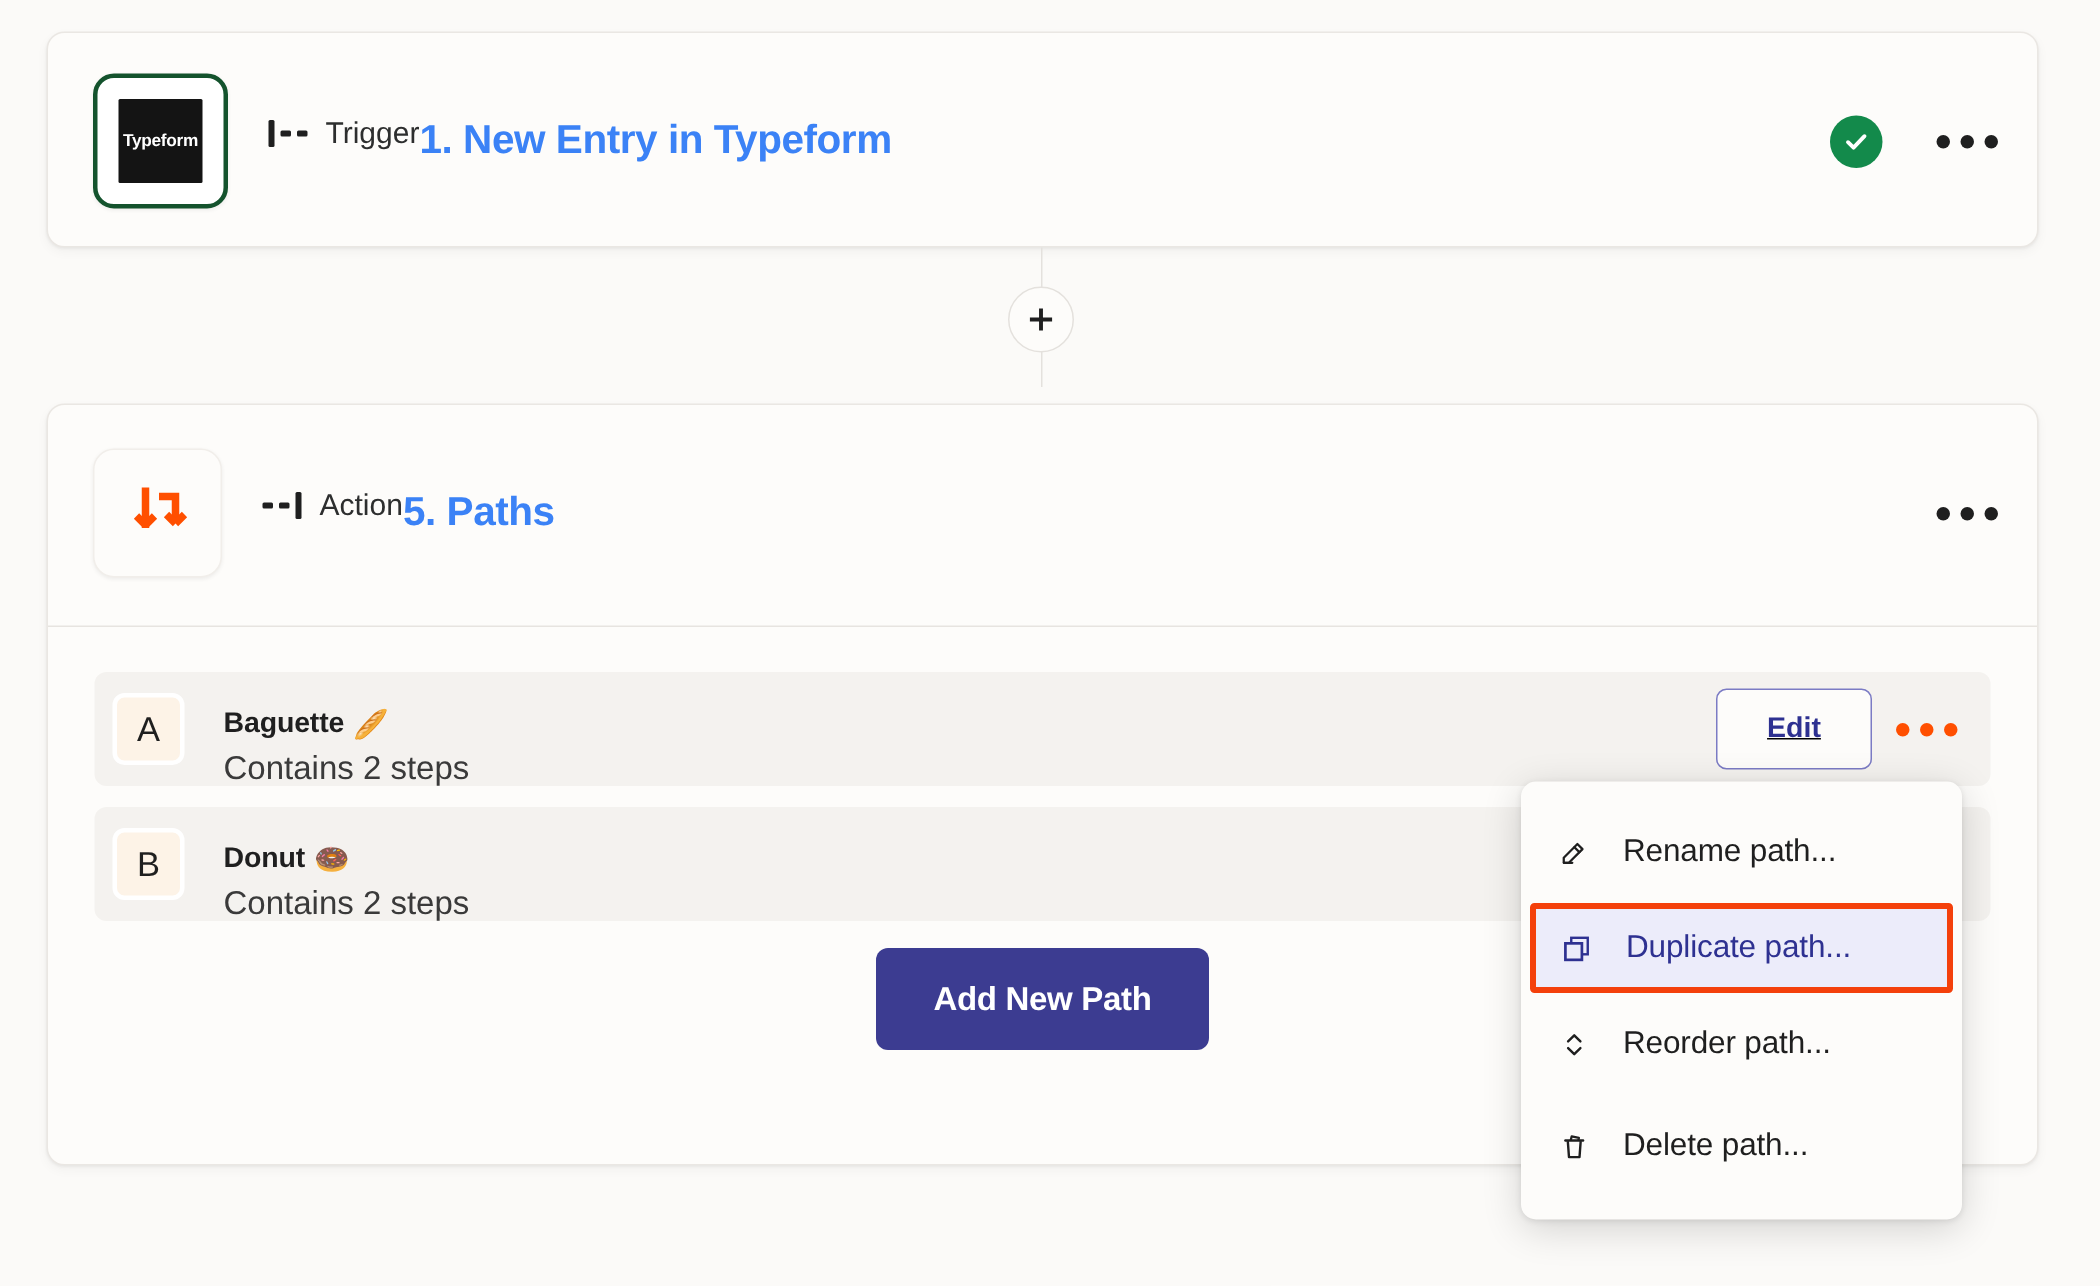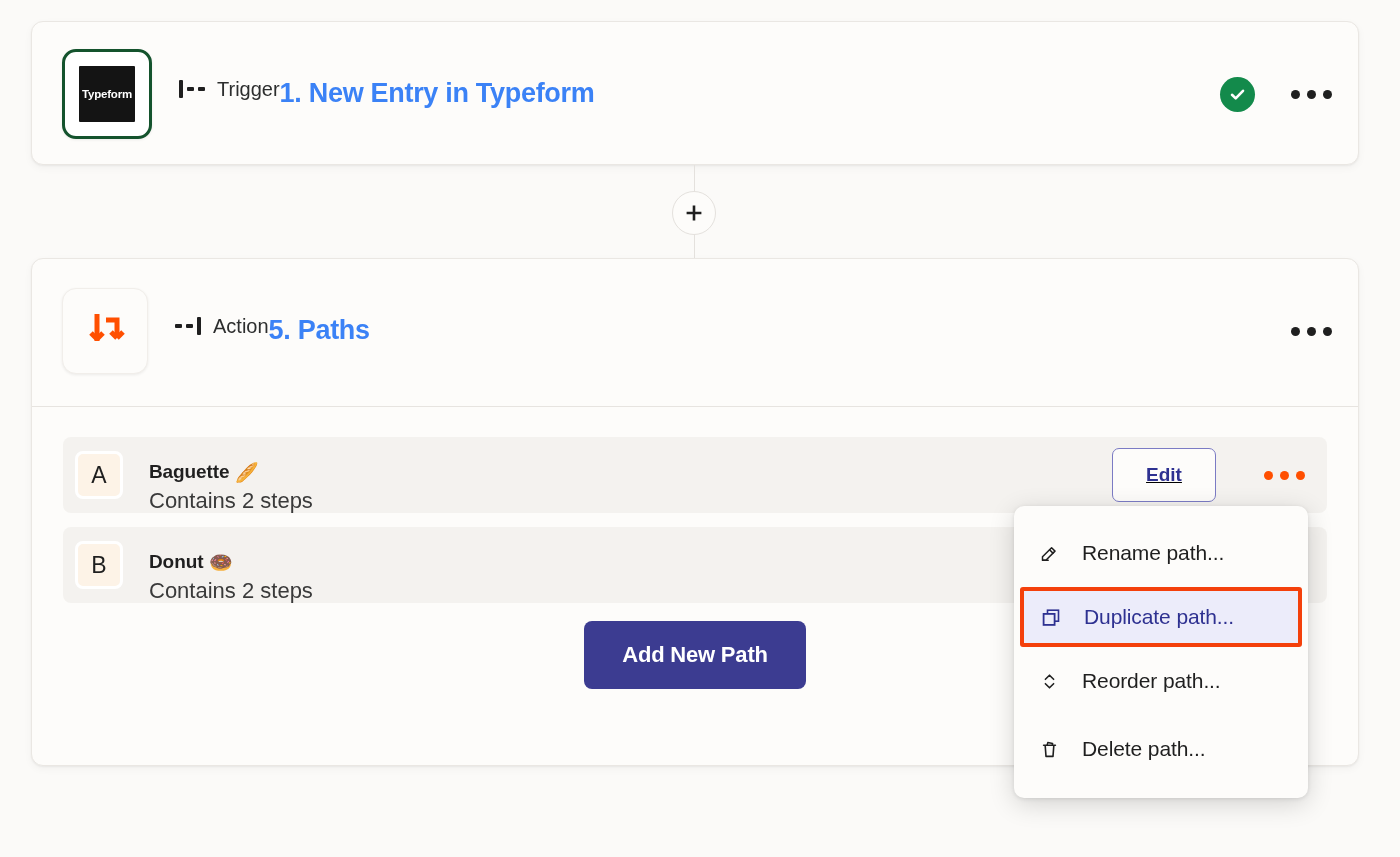--- a/index.html
+++ b/index.html
@@ -30,21 +30,21 @@
     border: 1px solid #EAE7E3;
     border-radius: 12px;
     box-shadow: 0 1px 2px rgba(0,0,0,0.05), 0 3px 8px rgba(0,0,0,0.04);
     box-sizing: border-box;
   }
   #trigger-card {
     top: 21px;
     height: 144px;
   }
   #action-card {
-    top: 258px;
+    top: 269px;
     height: 508px;
   }
 
   .step-head {
     display: flex;
     align-items: center;
     height: 144px;
     padding: 0 24px 0 30px;
     box-sizing: border-box;
     position: relative;
@@ -257,21 +257,21 @@
     font-size: 19px;
   }
   .path-sub {
     font-size: 22px;
     color: #3A3A3A;
   }
   .path-actions {
     margin-left: auto;
     display: flex;
     align-items: center;
-    gap: 46px;
+    gap: 14px;
     text-decoration: underline;
   }
   .edit-btn {
     min-width: 104px;
     height: 54px;
     border: 1px solid #7B7BC4;
     border-radius: 7px;
     background: #FDFCFA;
     color: #2E3191;
     font-size: 19px;
@@ -298,21 +298,21 @@
     font-family: "Liberation Sans", sans-serif;
     letter-spacing: -0.2px;
     cursor: pointer;
     padding: 0 26px;
   }
 
   
   .context-menu {
     position: absolute;
     left: 1014px;
-    top: 506px;
+    top: 521px;
     width: 294px;
     background: #FDFCFA;
     border-radius: 10px;
     box-shadow: 0 6px 26px rgba(0,0,0,0.16), 0 1px 4px rgba(0,0,0,0.10);
     padding: 16px 0 18px 0;
     box-sizing: border-box;
     z-index: 40;
   }
   .menu-item {
     display: flex;

